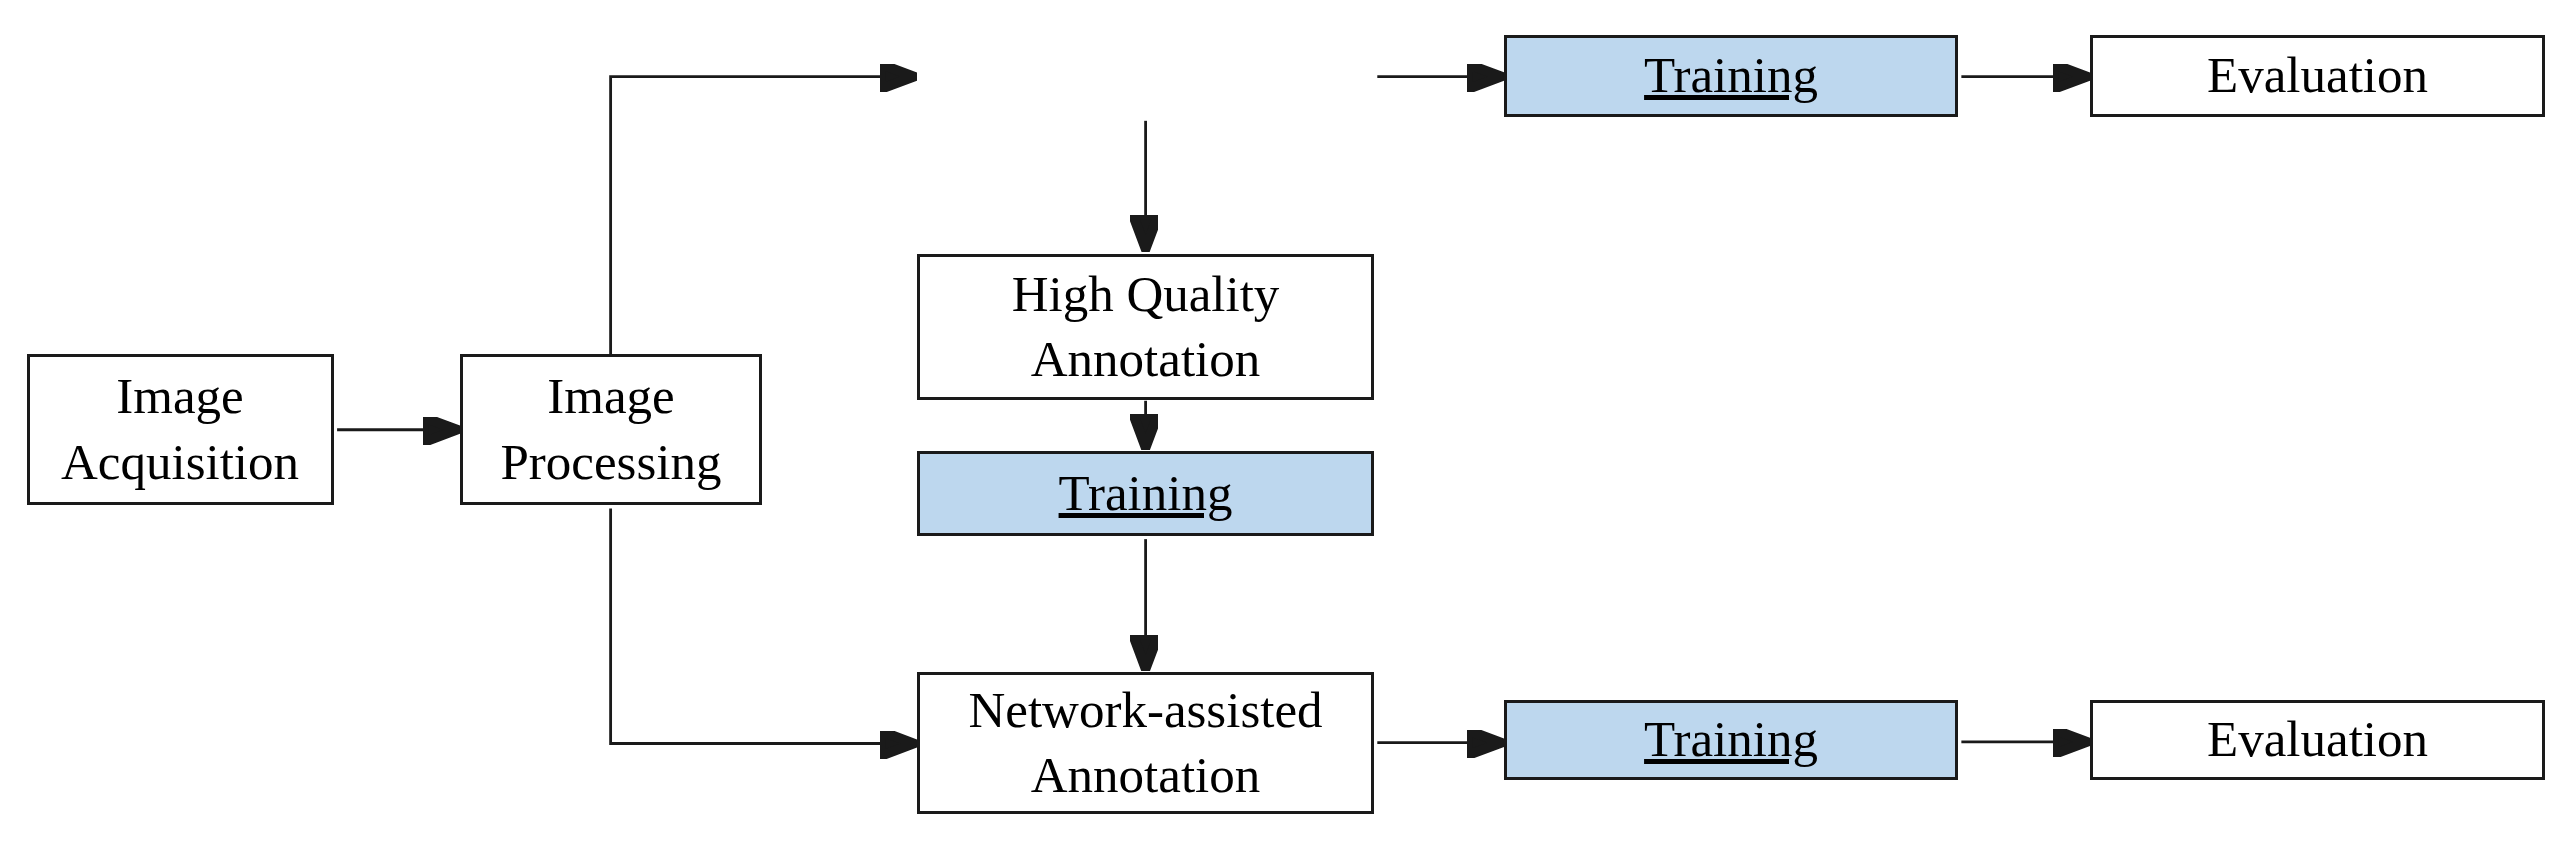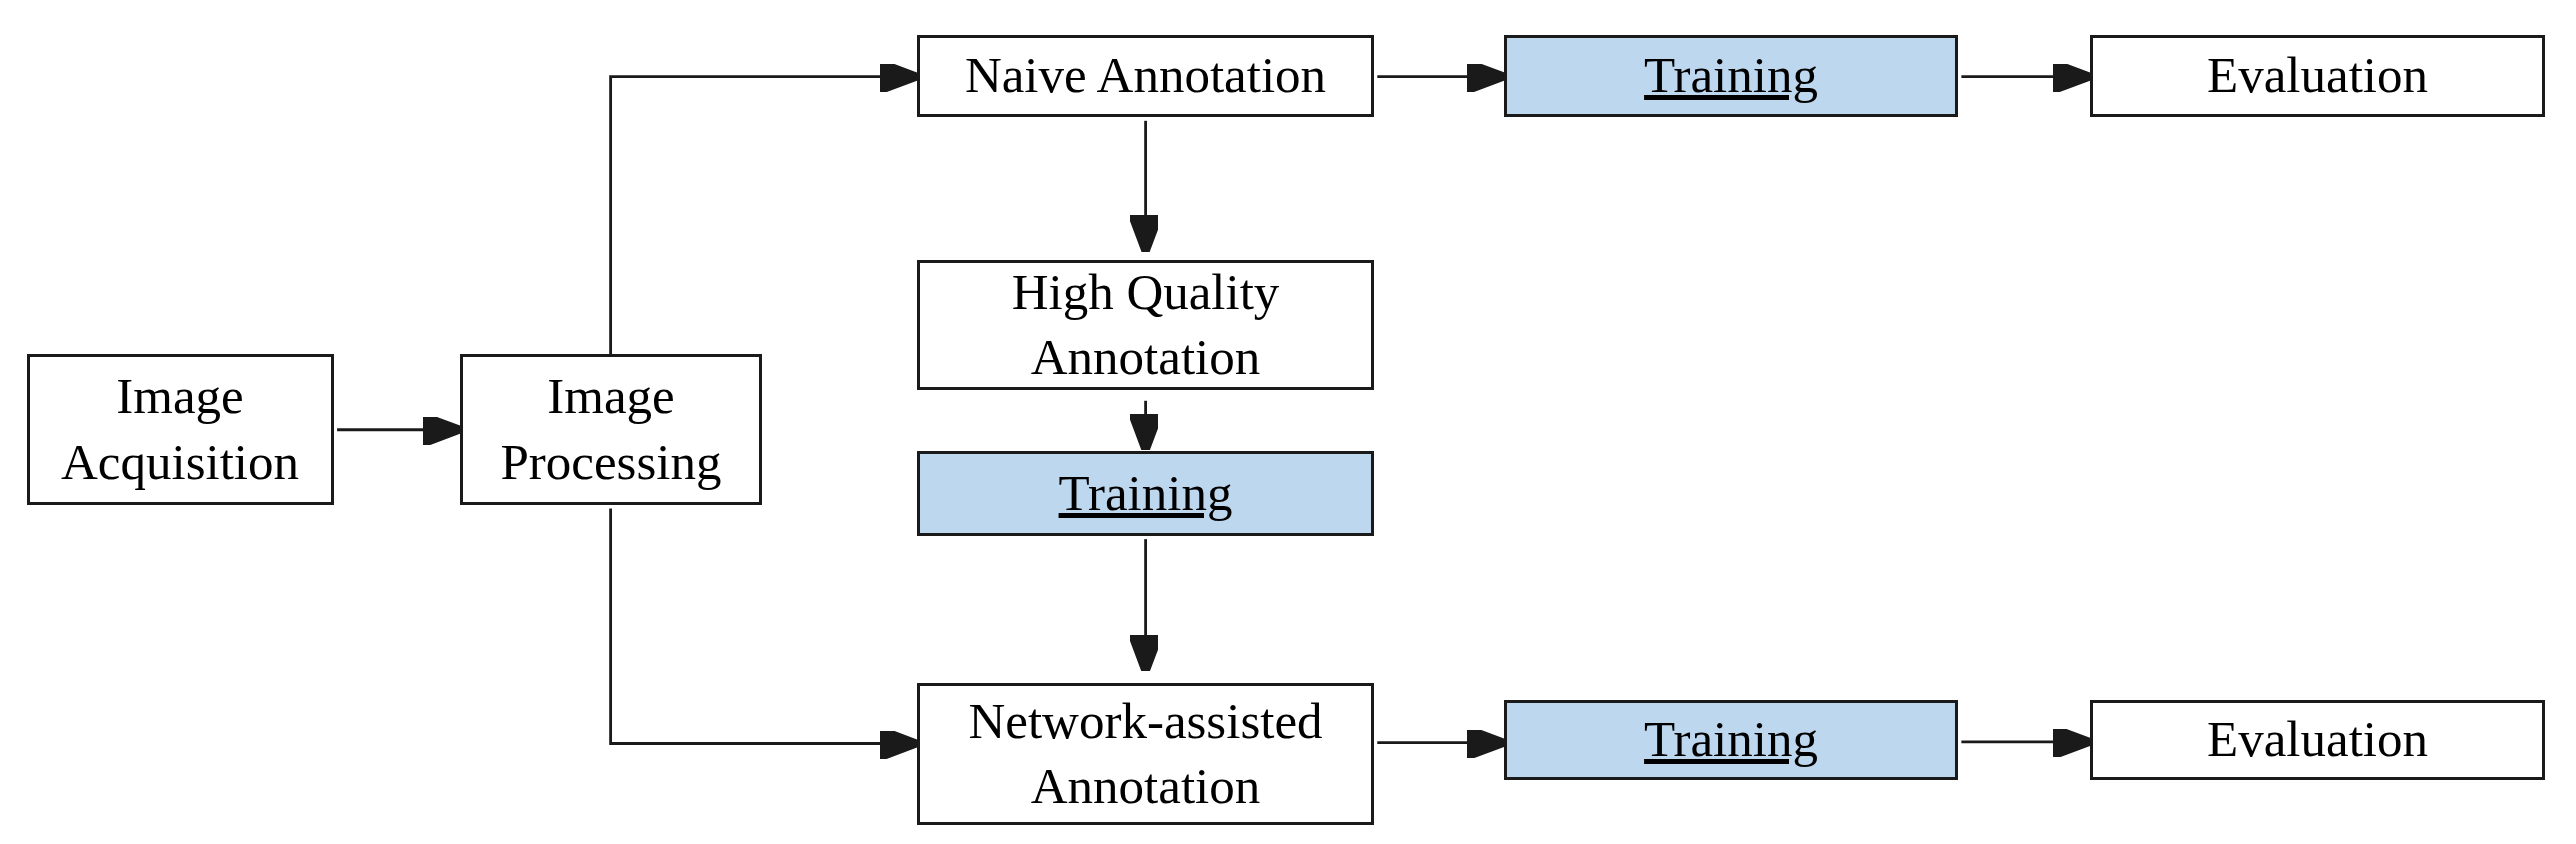--- a/index.html
+++ b/index.html
@@ -31,23 +31,23 @@
     line-height:1.28;
     white-space:pre-line;
   }
   .node.blue{background:var(--accent);text-decoration:underline;}
   
   #n-image-acquisition   {left:26.5px;  top:354px; width:307px; height:151px;}
   #n-image-processing    {left:460px; top:354px; width:302px; height:151px;}
   #n-naive-annotation    {left:917px;top:35px;  width:457px; height:82px;}
   #n-training-top        {left:1504px;top:35px;  width:454px; height:82px;}
   #n-evaluation-top      {left:2090px;top:35px;  width:455px; height:82px;}
-  #n-high-quality        {left:917px;top:260px; width:457px; height:130px;}
+  #n-high-quality        {left:917px;top:254px; width:457px; height:146px;}
   #n-training-middle     {left:917px;top:451px; width:457px; height:85px;}
-  #n-network-assisted    {left:917px;top:672px; width:457px; height:142px;margin-top:11px;}
+  #n-network-assisted    {left:917px;top:672px; width:457px; height:142px;}
   #n-training-bottom     {left:1504px;top:700px; width:454px; height:80px;}
   #n-evaluation-bottom   {left:2090px;top:700px; width:455px; height:80px;}
 
   #connectors{
     position:absolute;
     left:0;top:0;
     width:2576px;height:845px;
     pointer-events:none;
   }
   #connectors path{
@@ -79,21 +79,20 @@
     <path d="M1712,923 H1866" marker-end="url(#ah)"></path>
     <path d="M2438,922 H2594" marker-end="url(#ah)"></path>
   </svg>
 
   <div id="n-image-acquisition" class="node">Image
 Acquisition</div>
 
   <div id="n-image-processing" class="node">Image
 Processing</div>
 
-  <div id="n-naive-annotation" class="node">Naive Annotation</div>
 
   <div id="n-training-top" class="node blue">Training</div>
 
   <div id="n-evaluation-top" class="node">Evaluation</div>
 
   <div id="n-high-quality" class="node">High Quality
 Annotation</div>
 
   <div id="n-training-middle" class="node blue">Training</div>
 

